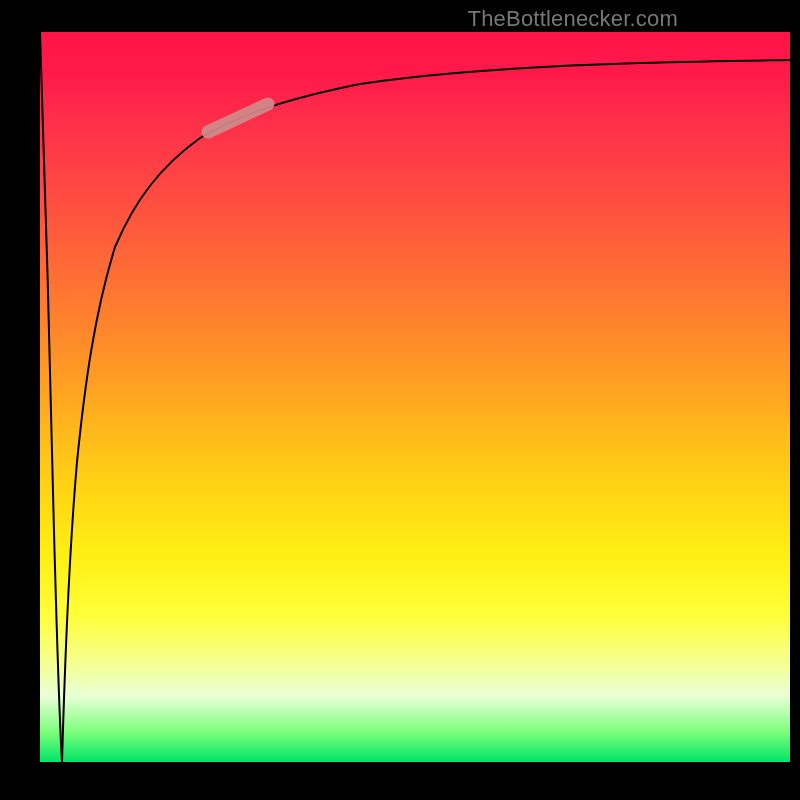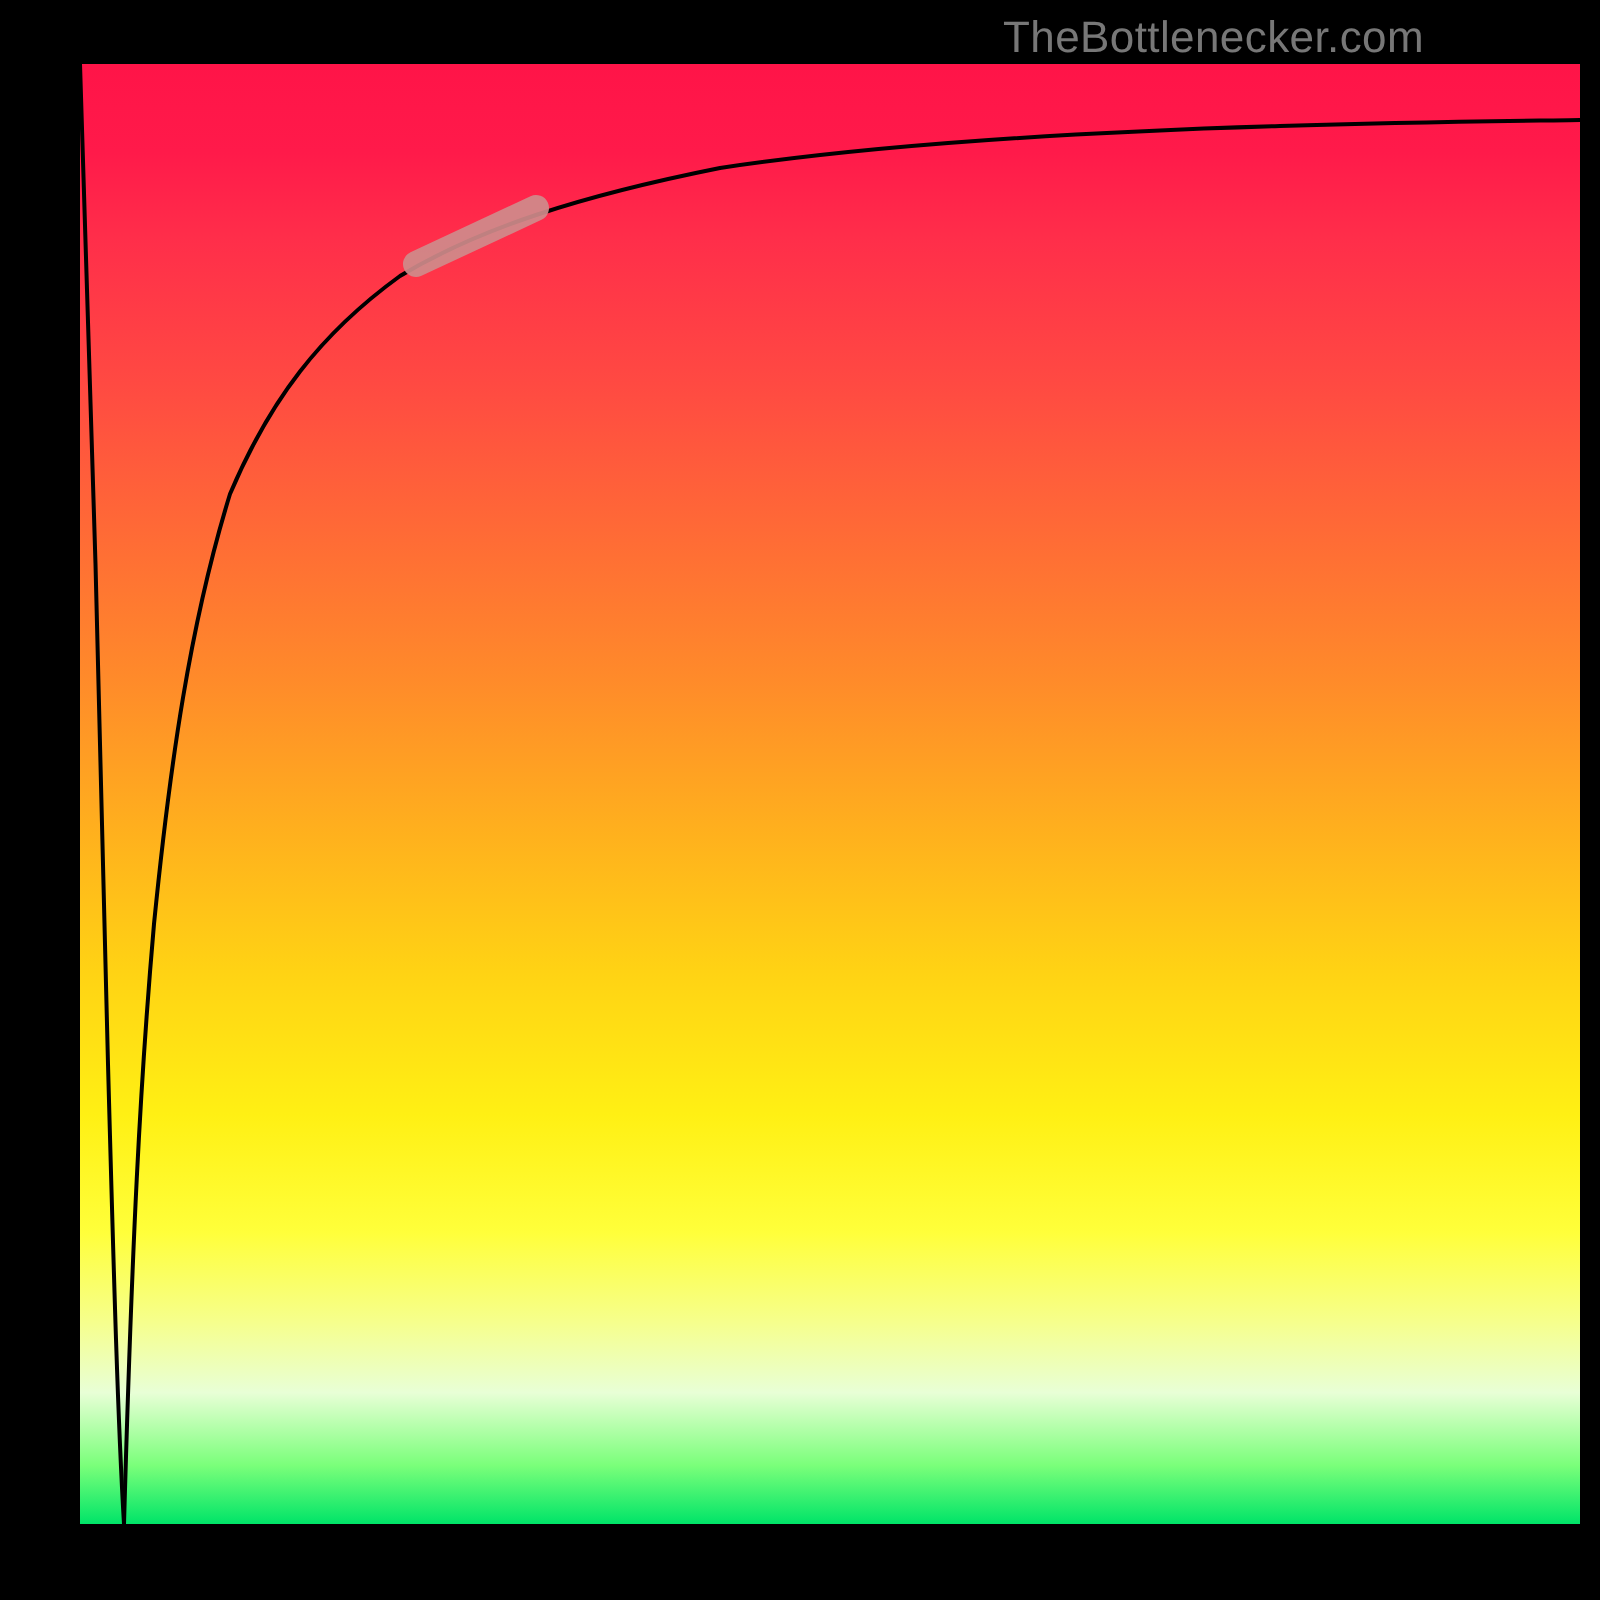--- a/index.html
+++ b/index.html
@@ -8,21 +8,20 @@
     width: 800px;
     height: 800px;
     background: #000;
     font-family: Arial, Helvetica, sans-serif;
   }
   .frame {
     position: relative;
     width: 692px;
     height: 800px;
     background: #000;
-    padding-left: 34px;
   }
   .plot-area {
     position: absolute;
     left: 40px;
     top: 32px;
     width: 750px;
     height: 730px;
     overflow: hidden;
   }
   .gradient {

